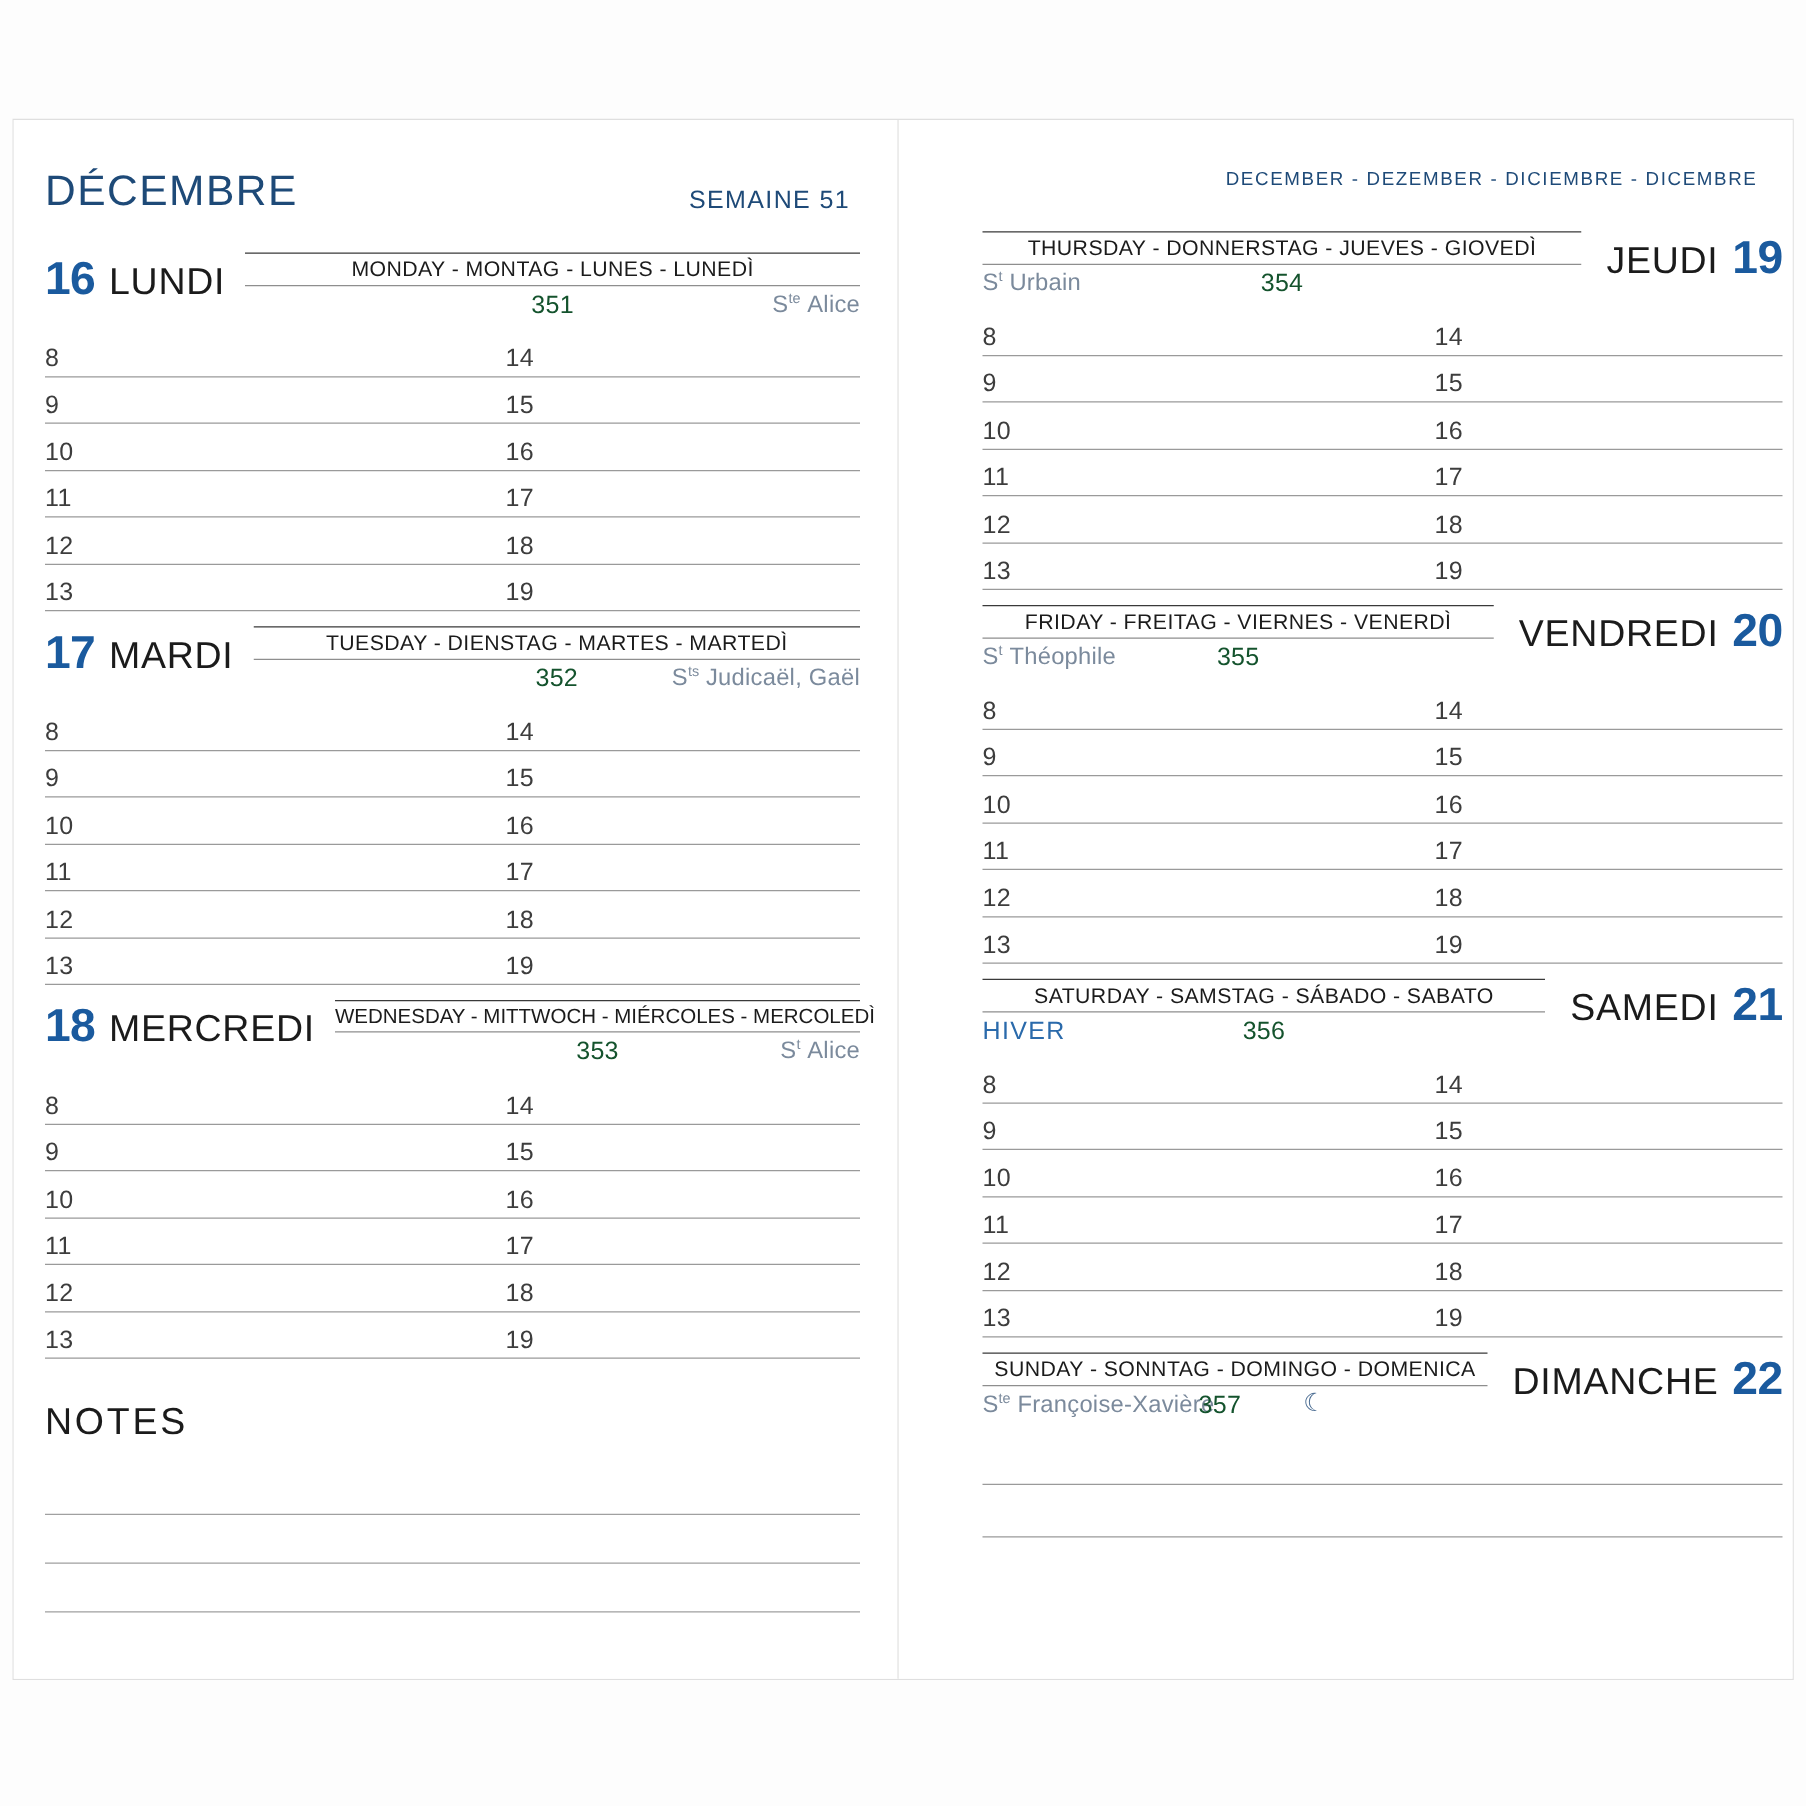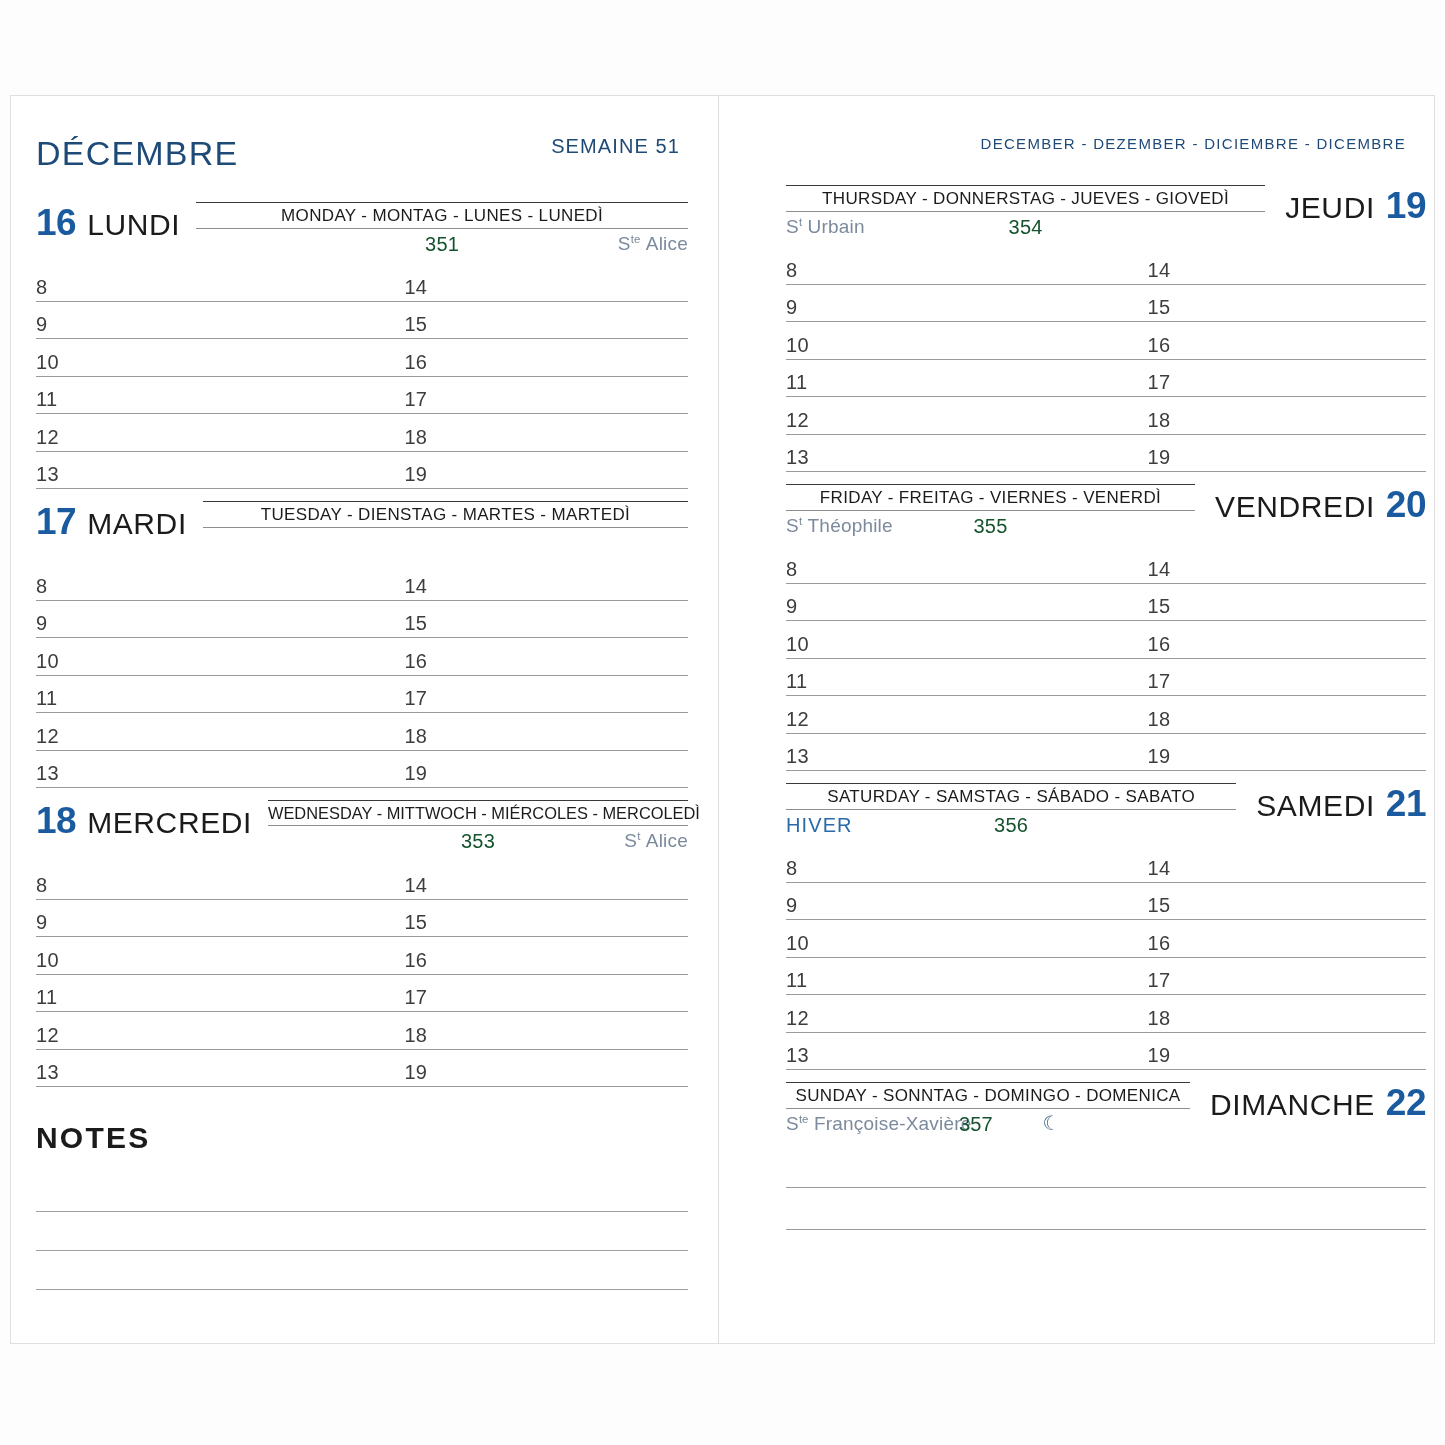--- a/index.html
+++ b/index.html
@@ -34,21 +34,21 @@
     height: 100%;
     position: relative;
     background: #ffffff;
   }
   .page-left  { width: 708px; border-right: 1px solid #dededd; padding: 40px 30px 0 25px; }
   .page-right { width: 715px; padding: 40px 8px 0 67px; }
 
   
   .head-left {
     display: flex;
-    align-items: flex-start;
+    align-items: flex-end;
     justify-content: space-between;
     margin: 0 0 32px 0;
     padding-right: 8px;
   }
   .month-title {
     color: #1e4a78;
     font-size: 34px;
     letter-spacing: 1.2px;
     font-weight: 400;
     line-height: 1;
@@ -181,21 +181,21 @@
   .hour-cell.c2 { padding-left: 6.5%; }
 
   
   .notes { margin-top: 36px; }
   .notes-title {
     font-size: 30px;
     color: #1b1b1b;
     letter-spacing: 2.2px;
     line-height: 1;
     margin-bottom: 20px;
-    font-weight: 700;
+    font-weight: 400;
     margin-top: 14px;
   }
   .notes-line { border-bottom: 1.6px solid #a0a0a0; height: 38px; }
 
   
   .blank-lines { margin-top: 4px; }
   .blank-line { border-bottom: 1.6px solid #9a9a9a; height: 41px; }
 </style>
 </head>
 <body>
@@ -252,20 +252,24 @@
     </div>
 
     <div class="day-block">
       <div class="day-head">
         <div class="day-title num-first">
           <span class="num">17</span>
           <span class="name">MARDI</span>
         </div>
         <div class="day-langs-wrap left-pad">
           <div class="langs">TUESDAY  -  DIENSTAG  -  MARTES  -  MARTEDÌ</div>
+          <div class="meta-row">
+            <span class="meta-doy">352</span>
+            <span class="meta-saint align-right"><span>S</span><sup>ts</sup>&nbsp;<span>Judicaël, Gaël</span></span>
+          </div>
         </div>
       </div>
       <div class="hours">
         <div class="hour-row">
           <div class="hour-cell c1">8</div>
           <div class="hour-cell c2">14</div>
         </div>
         <div class="hour-row">
           <div class="hour-cell c1">9</div>
           <div class="hour-cell c2">15</div>

